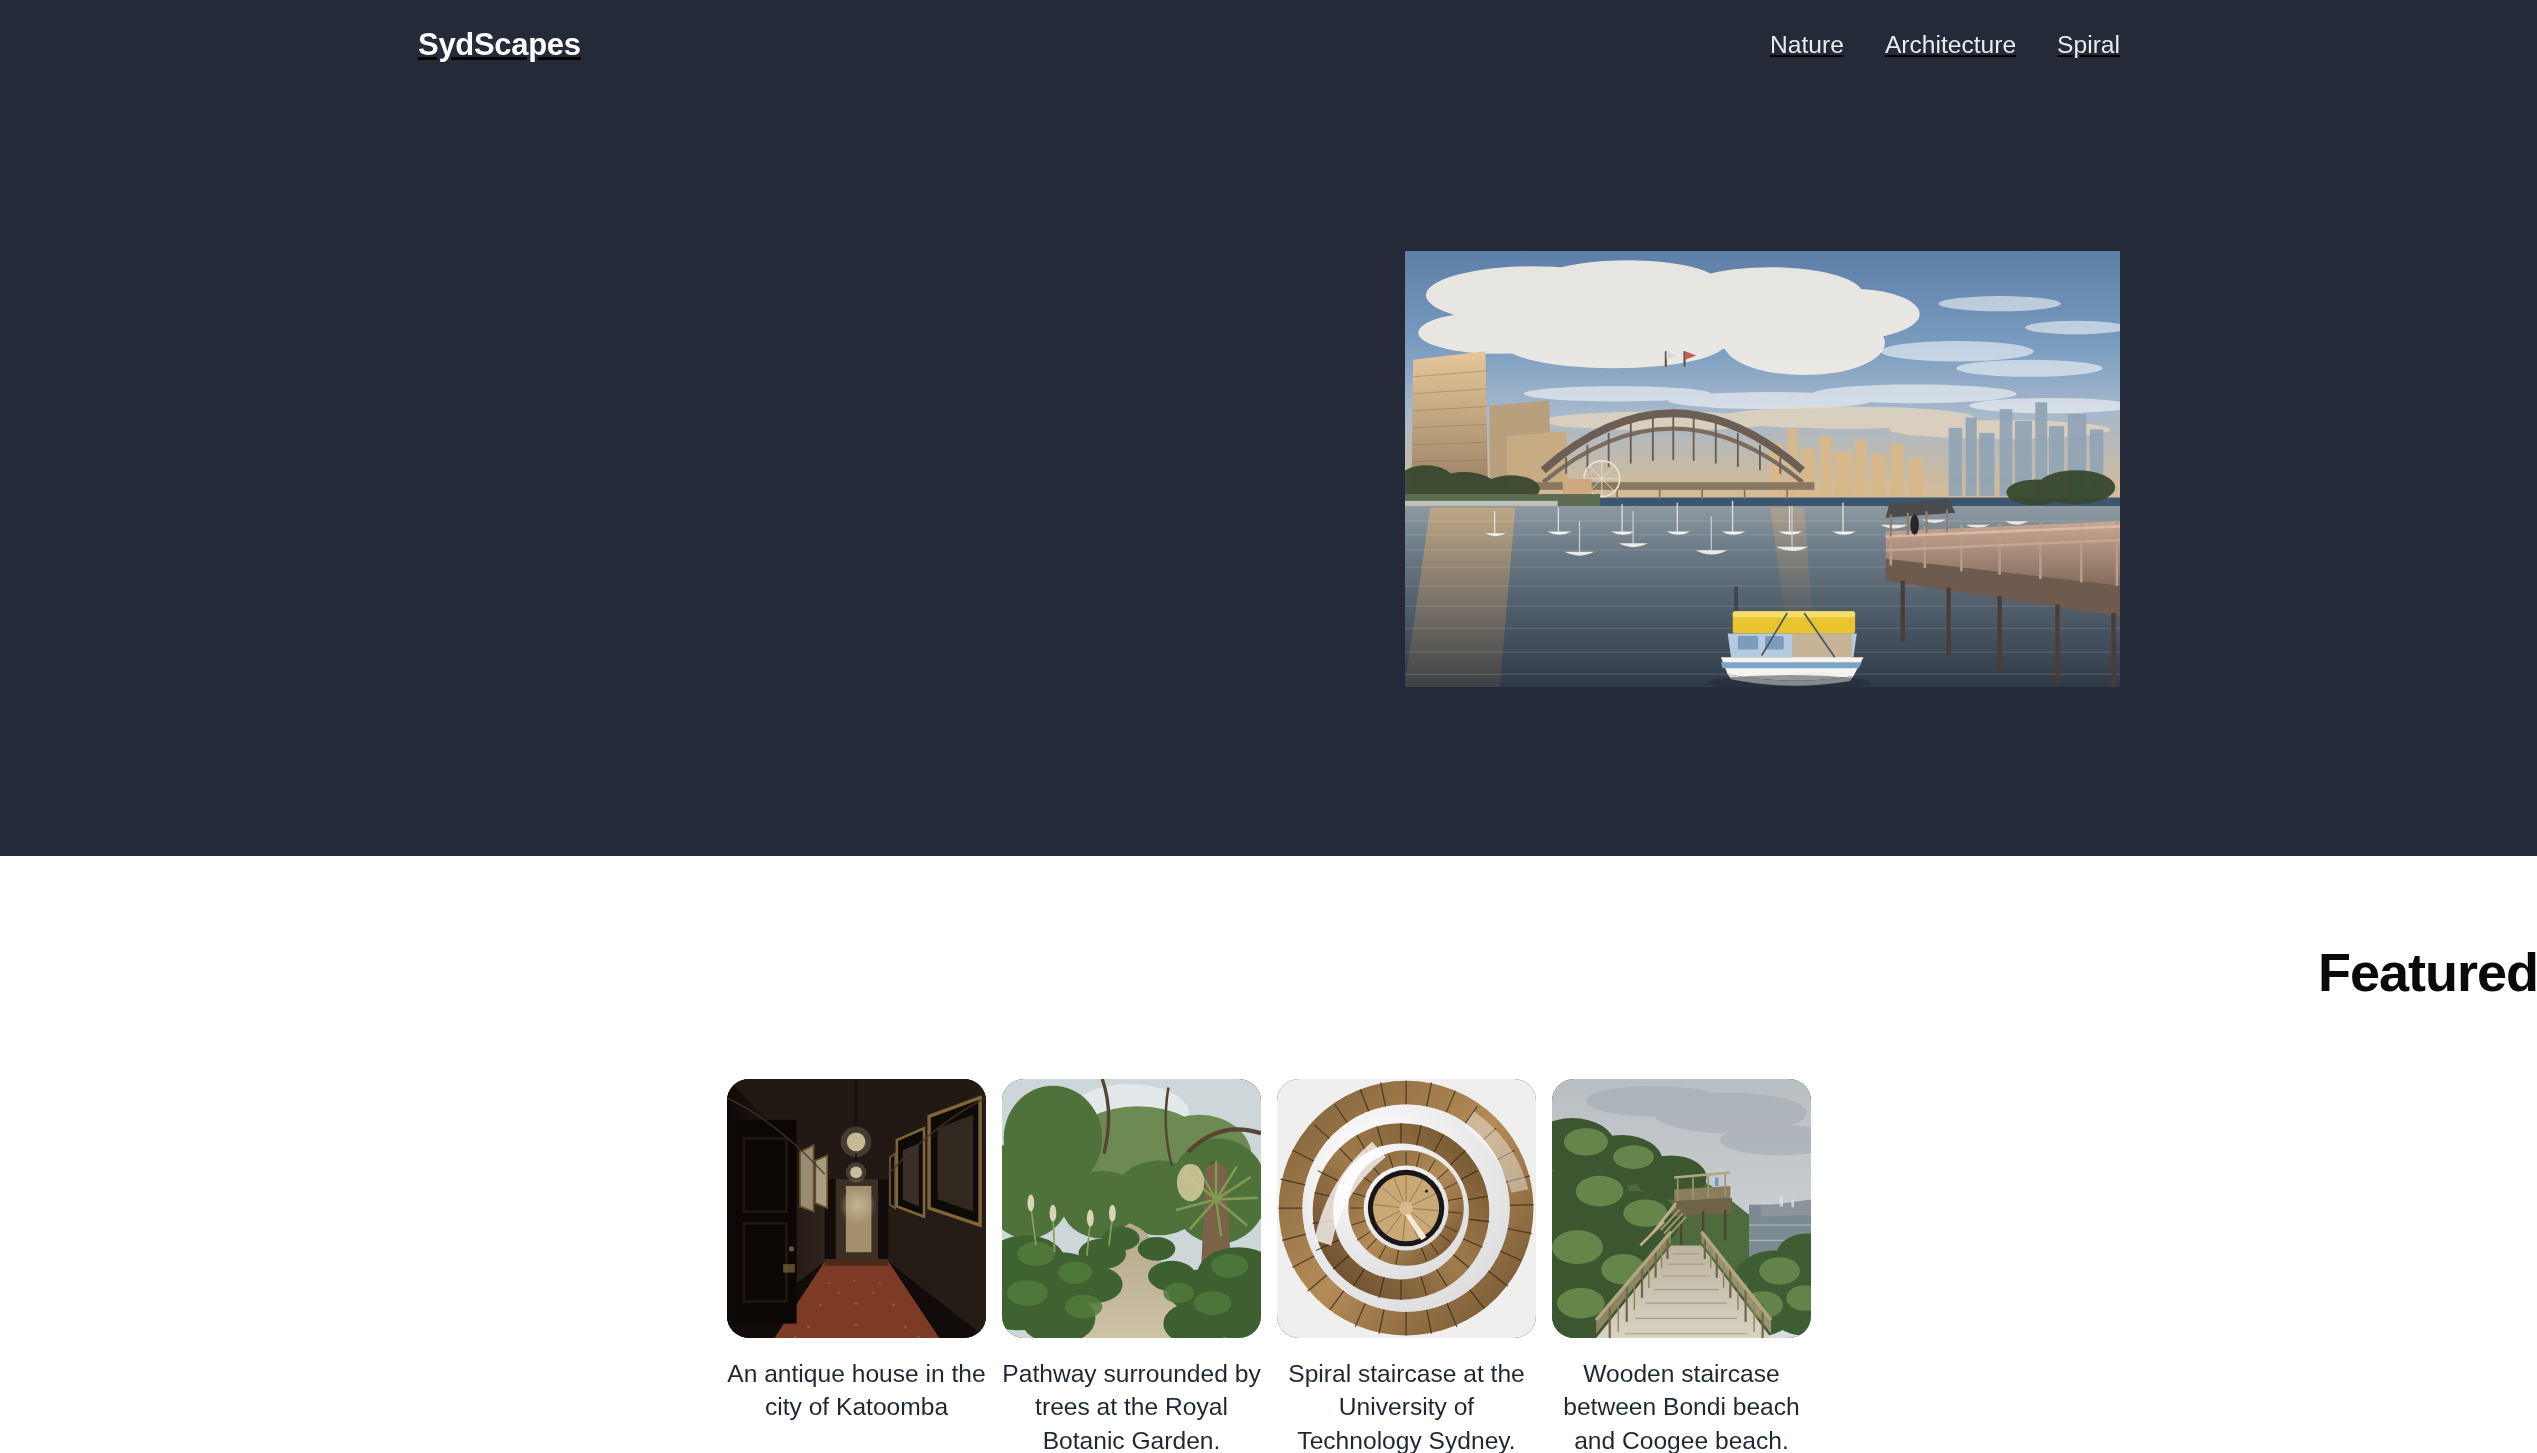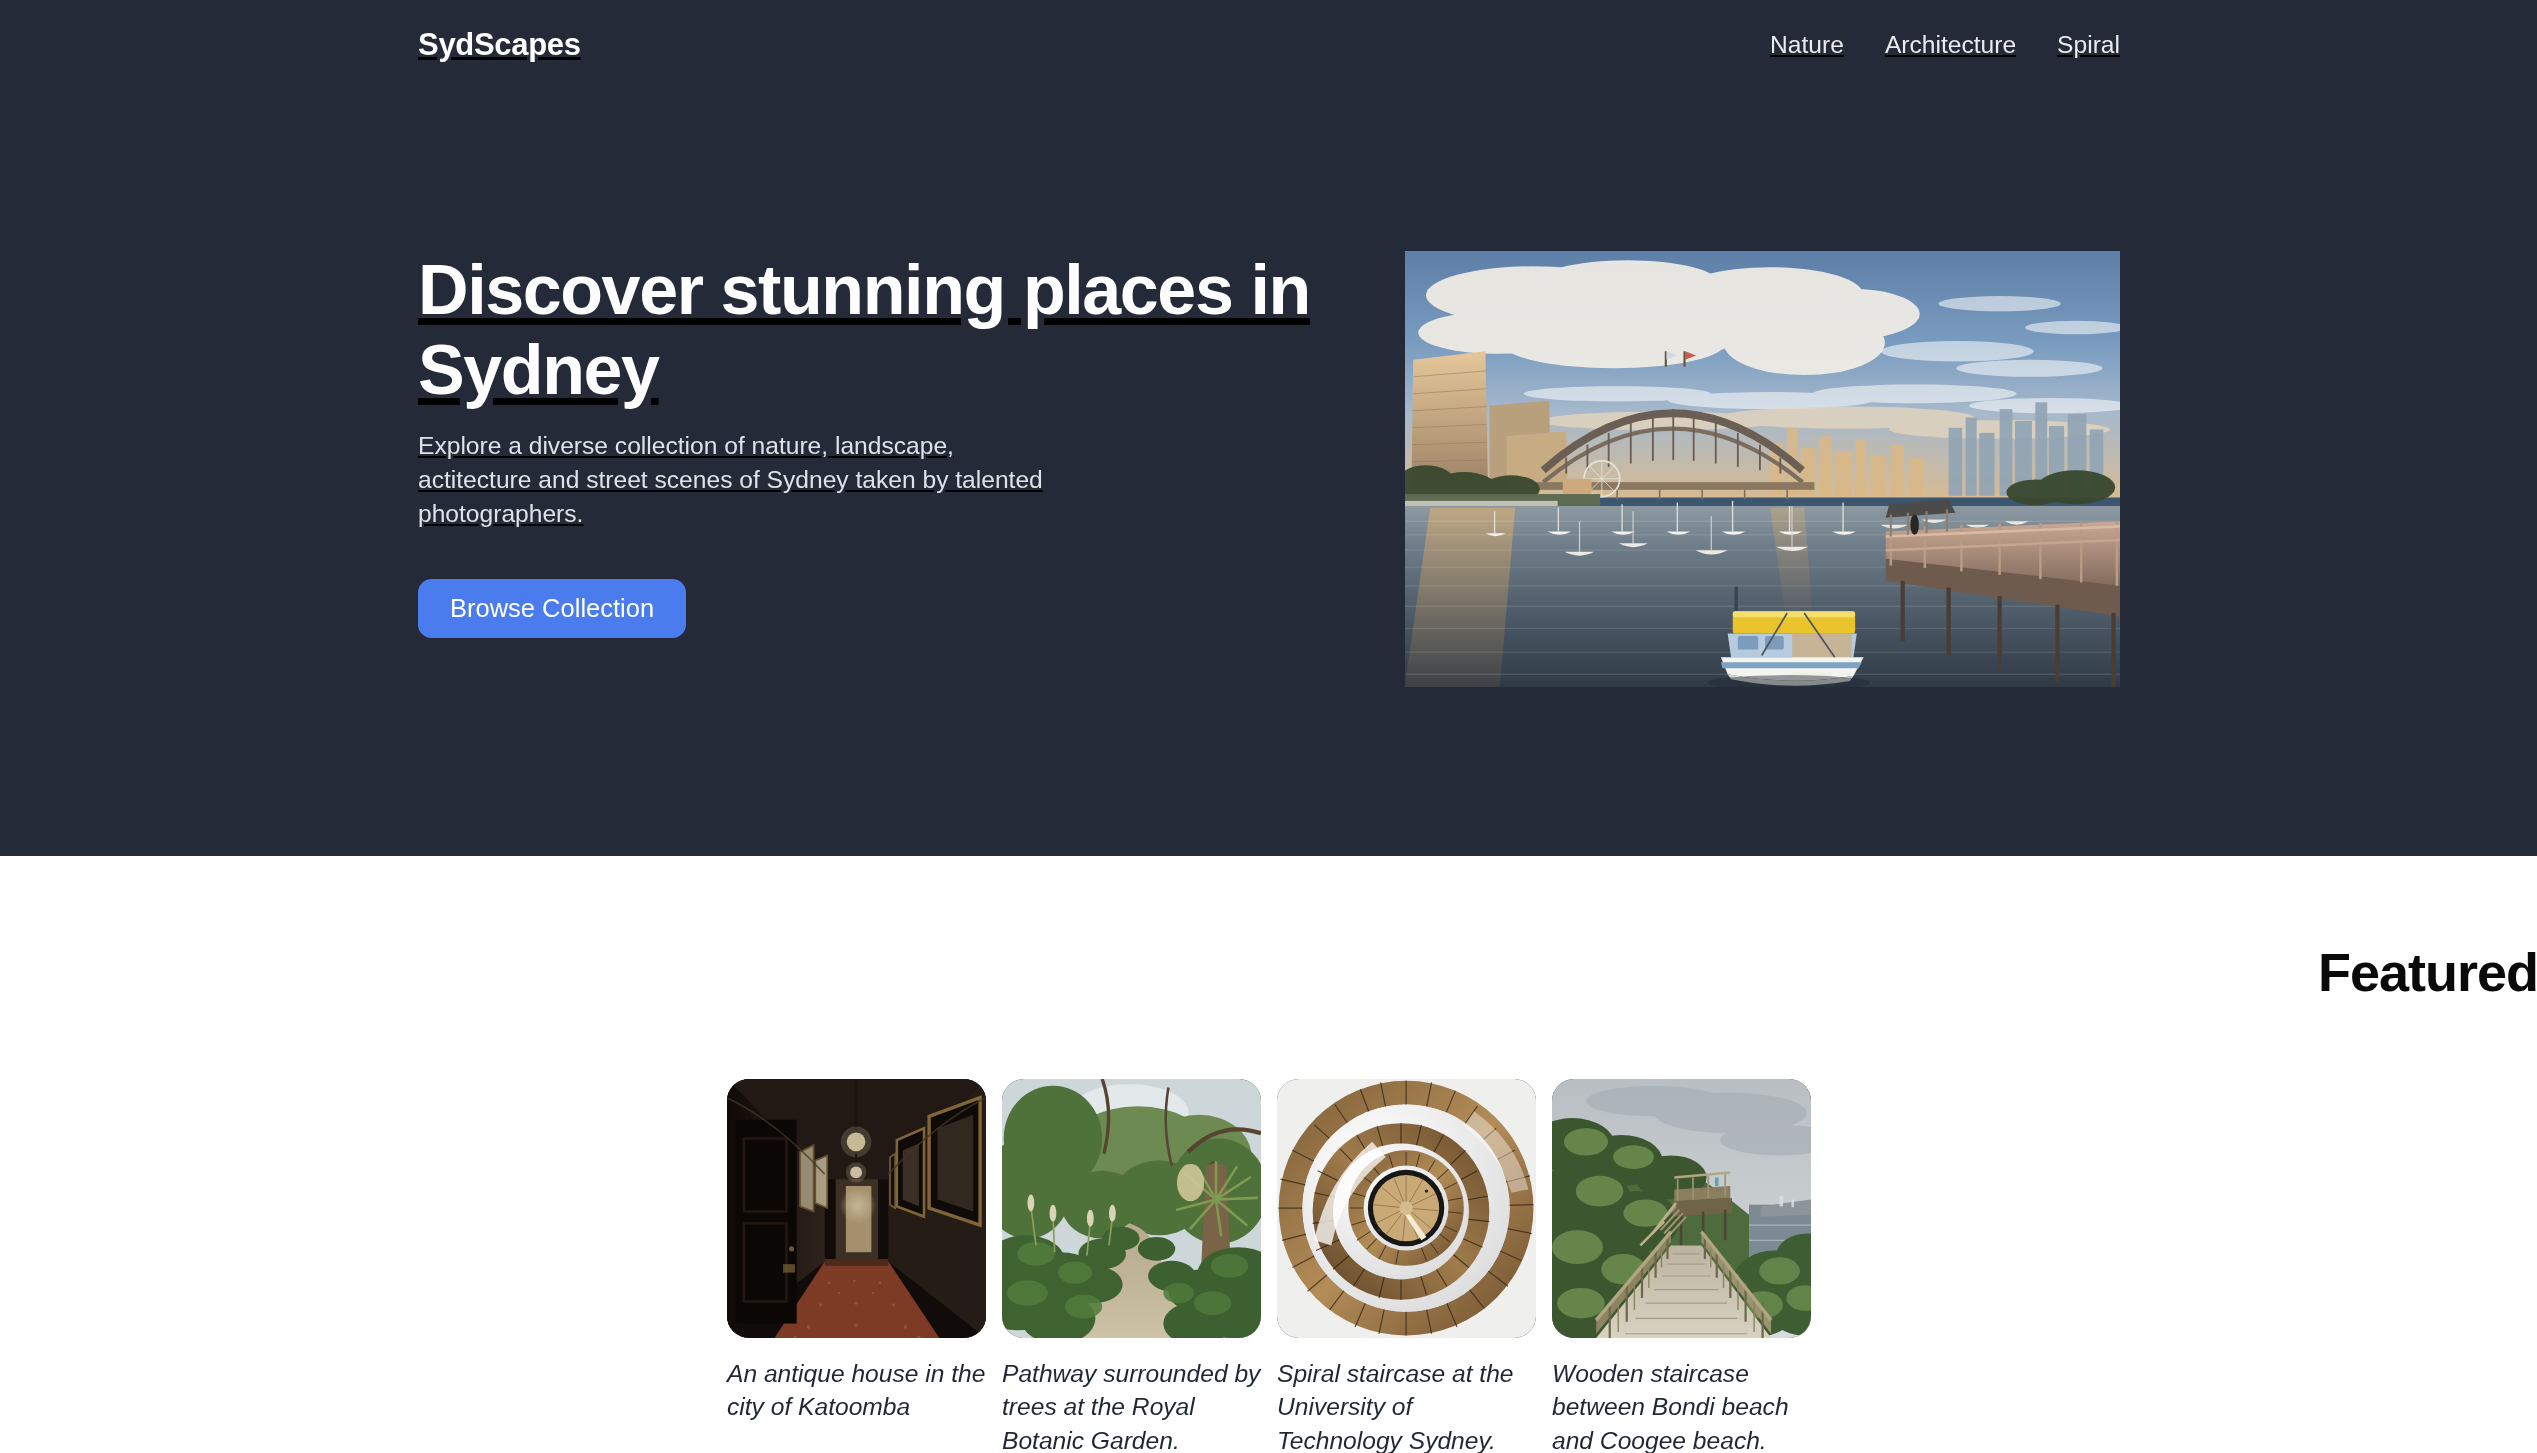--- a/index.html
+++ b/index.html
@@ -144,26 +144,25 @@
     width: 259px;
     height: 259px;
     border-radius: 22px;
     overflow: hidden;
     position: relative;
     background: #2b2b2b;
   }
 
   .card-caption {
     margin-top: 18.7px;
-    text-align: left;
+    text-align: center;
     color: #1f2735;
     font-size: 24.6px;
     line-height: 1.37;
     width: 259px;
-    font-style: italic;
   }
 
   
   .art { display: block; width: 100%; height: 100%; }
 </style>
 </head>
 <body>
 
 <section class="hero-section">
 
@@ -171,25 +170,20 @@
     <div class="brand">SydScapes</div>
     <div class="nav-links">
       <a class="nav-link">Nature</a>
       <a class="nav-link">Architecture</a>
       <a class="nav-link">Spiral</a>
     </div>
   </nav>
 
   <div class="hero-body">
 
-    <div class="hero-copy">
-      <h1 class="hero-title">Discover stunning places in Sydney</h1>
-      <p class="hero-sub">Explore a diverse collection of nature, landscape, actitecture and street scenes of Sydney taken by talented photographers.</p>
-      <button class="browse-btn">Browse Collection</button>
-    </div>
 
     <div class="hero-figure">
       <svg class="art" viewBox="0 0 842 513" preserveAspectRatio="xMidYMid slice">
         <defs>
           <linearGradient id="sky" x1="0" y1="0" x2="0" y2="1">
             <stop offset="0%" stop-color="#5d7fa7"></stop>
             <stop offset="38%" stop-color="#7a9cc0"></stop>
             <stop offset="66%" stop-color="#a7b9cc"></stop>
             <stop offset="100%" stop-color="#d6bb94"></stop>
           </linearGradient>

